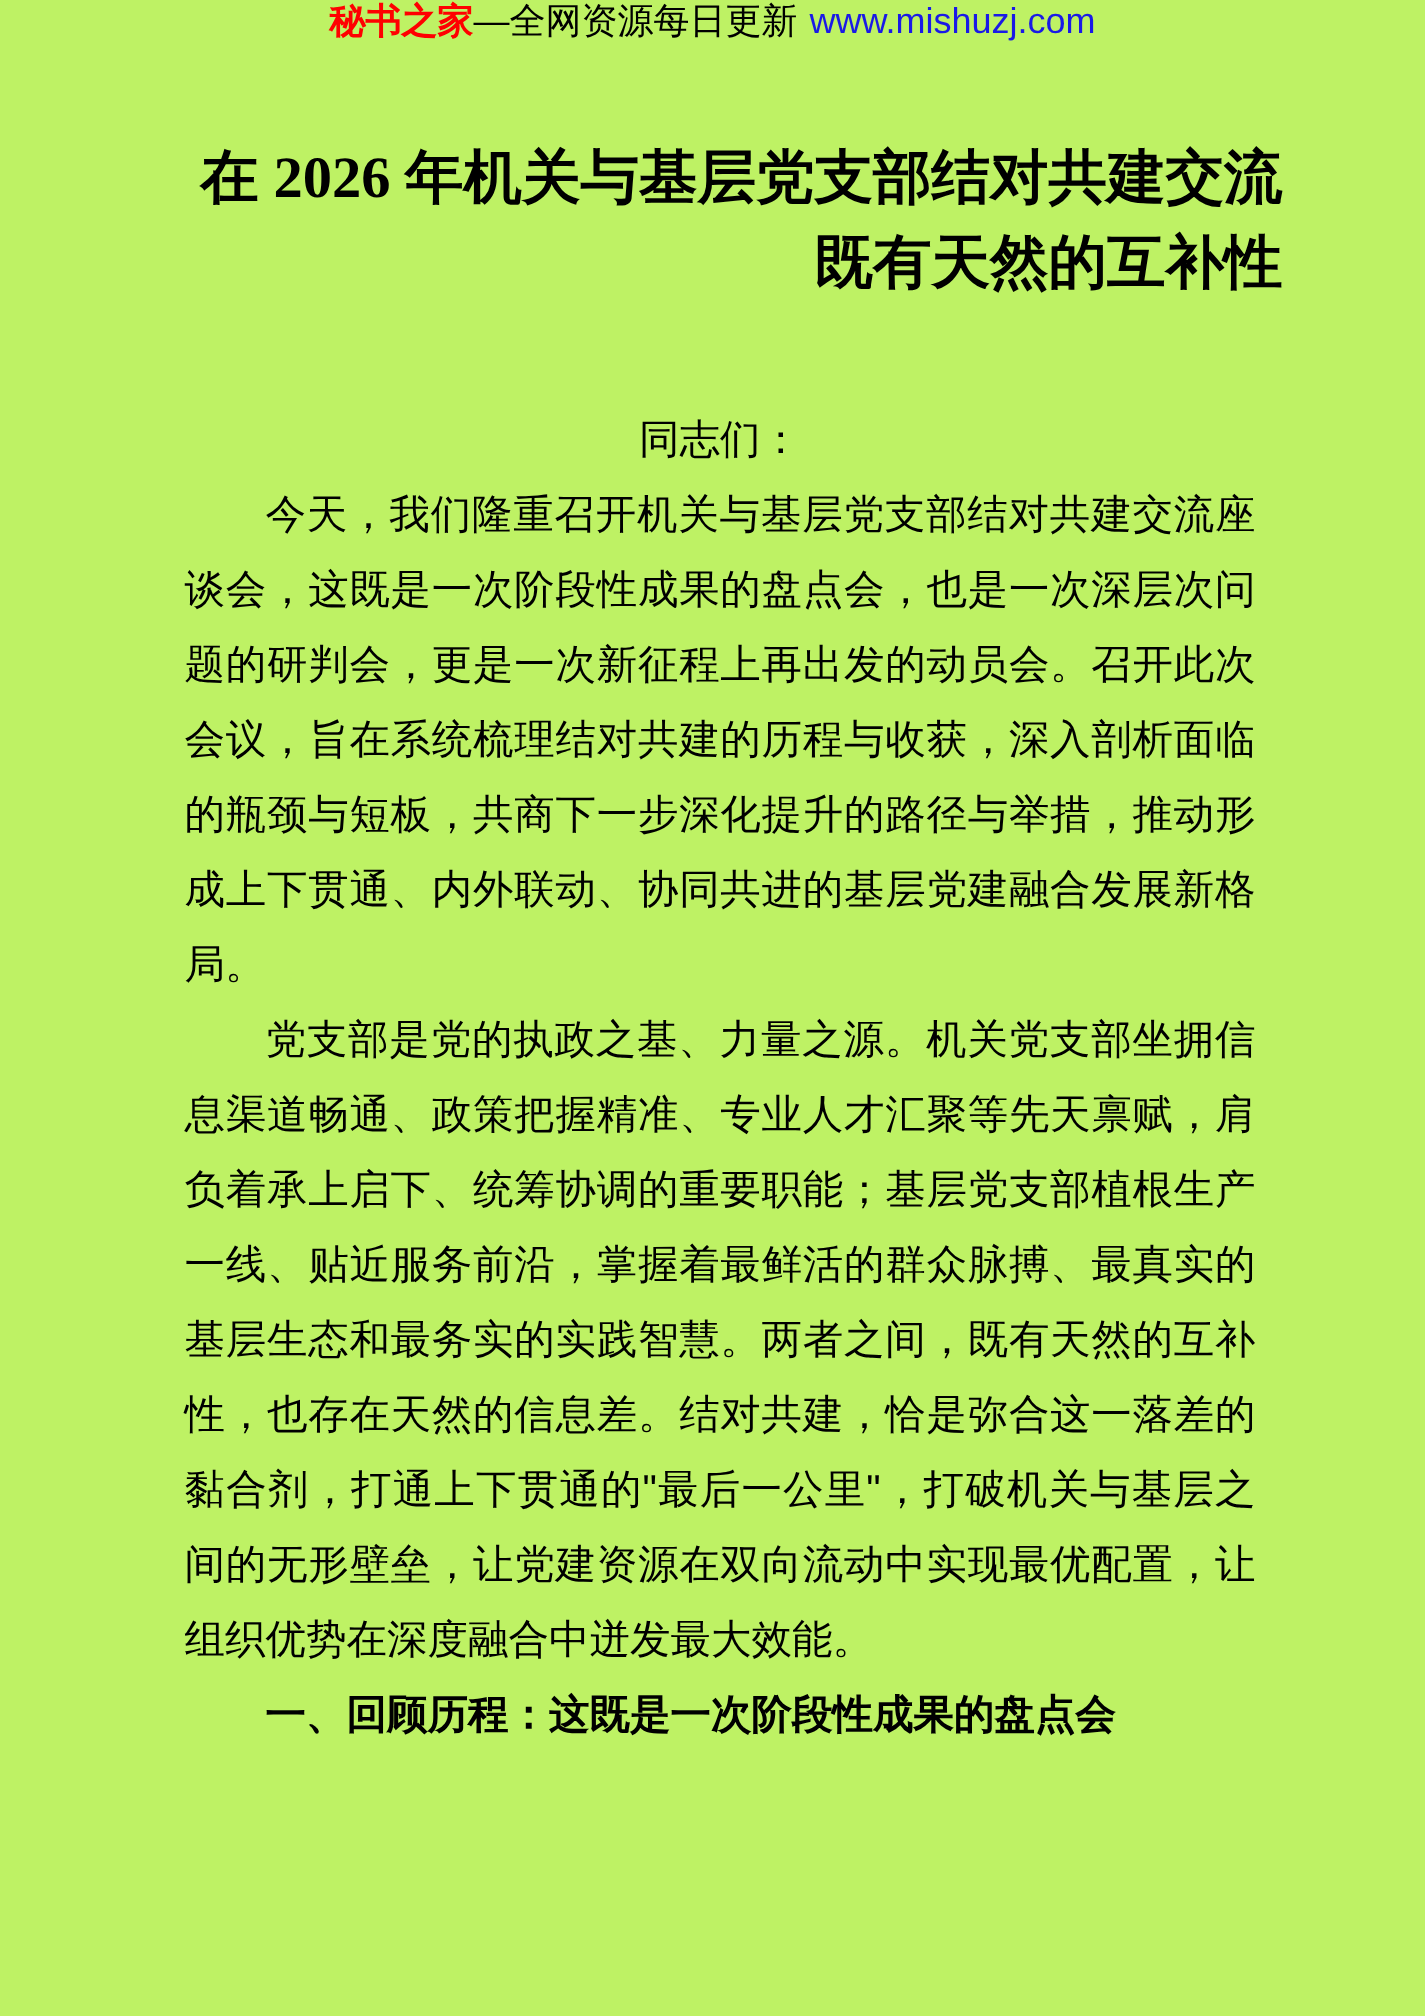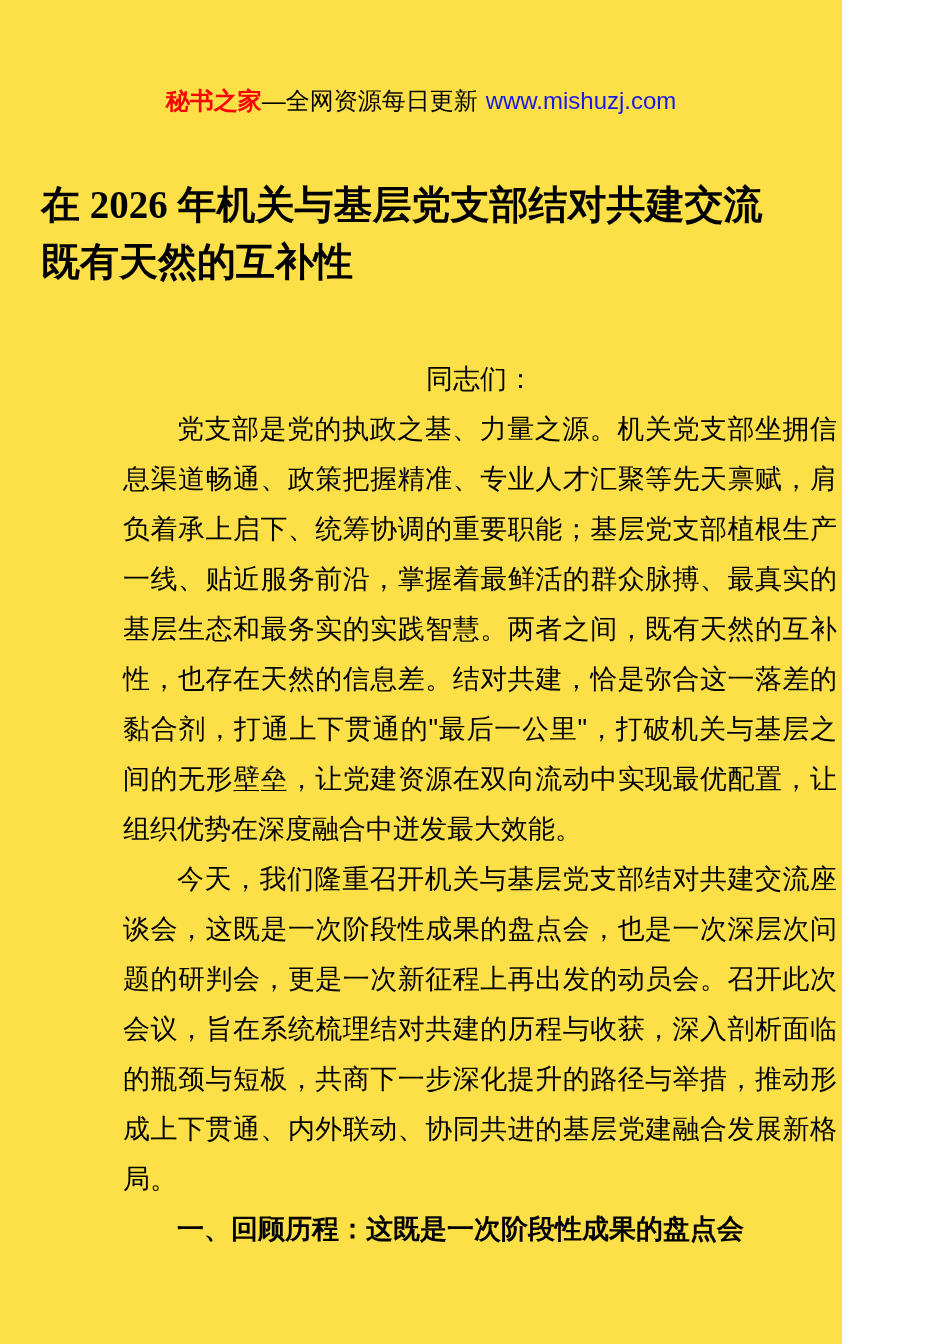--- a/index.html
+++ b/index.html
@@ -2,26 +2,25 @@
 <html lang="zh"><head>
 <meta charset="utf-8">
 <style>
   html, body {
     margin: 0;
     padding: 0;
     background: #ffffff;
   }
   .page {
     position: relative;
-    width: 842px;
+    width: 950px;
     height: 1344px;
-    background: #fde047;
+    background: #bef264;
     overflow: hidden;
     box-sizing: border-box;
-    padding-top: 86px;
     font-family: "Liberation Sans", "DejaVu Sans", sans-serif;
     color: #000000;
   }
   .doc-header {
     text-align: center;
     font-size: 24px;
     line-height: 30px;
     white-space: nowrap;
   }
   .site-name {
@@ -32,21 +31,21 @@
     color: #000000;
   }
   .site-url {
     color: #1a1ae6;
     margin-left: 8px;
     text-decoration: none;
   }
   .doc-title {
     margin: 60px auto 0 auto;
     width: 760px;
-    text-align: left;
+    text-align: right;
     font-family: "Liberation Serif", "DejaVu Serif", serif;
     font-weight: bold;
     font-size: 39px;
     line-height: 57px;
     color: #000000;
   }
   .doc-body {
     margin-top: 64px;
     margin-left: 123px;
     width: 714px;
@@ -79,18 +78,18 @@
     <span class="site-name">秘书之家</span><span class="tagline">—全网资源每日更新</span><a class="site-url">www.mishuzj.com</a>
   </div>
 
   <div class="doc-title">
     <div>在 2026 年机关与基层党支部结对共建交流</div>
     <div>既有天然的互补性</div>
   </div>
 
   <div class="doc-body">
     <p class="salutation">同志们：</p>
+    <p>今天，我们隆重召开机关与基层党支部结对共建交流座谈会，这既是一次阶段性成果的盘点会，也是一次深层次问题的研判会，更是一次新征程上再出发的动员会。召开此次会议，旨在系统梳理结对共建的历程与收获，深入剖析面临的瓶颈与短板，共商下一步深化提升的路径与举措，推动形成上下贯通、内外联动、协同共进的基层党建融合发展新格局。</p>
     <p>党支部是党的执政之基、力量之源。机关党支部坐拥信息渠道畅通、政策把握精准、专业人才汇聚等先天禀赋，肩负着承上启下、统筹协调的重要职能；基层党支部植根生产一线、贴近服务前沿，掌握着最鲜活的群众脉搏、最真实的基层生态和最务实的实践智慧。两者之间，既有天然的互补性，也存在天然的信息差。结对共建，恰是弥合这一落差的黏合剂，打通上下贯通的"最后一公里"，打破机关与基层之间的无形壁垒，让党建资源在双向流动中实现最优配置，让组织优势在深度融合中迸发最大效能。</p>
-    <p>今天，我们隆重召开机关与基层党支部结对共建交流座谈会，这既是一次阶段性成果的盘点会，也是一次深层次问题的研判会，更是一次新征程上再出发的动员会。召开此次会议，旨在系统梳理结对共建的历程与收获，深入剖析面临的瓶颈与短板，共商下一步深化提升的路径与举措，推动形成上下贯通、内外联动、协同共进的基层党建融合发展新格局。</p>
     <p class="section-heading">一、回顾历程：这既是一次阶段性成果的盘点会</p>
   </div>
 
 </div>
 
 </body></html>

